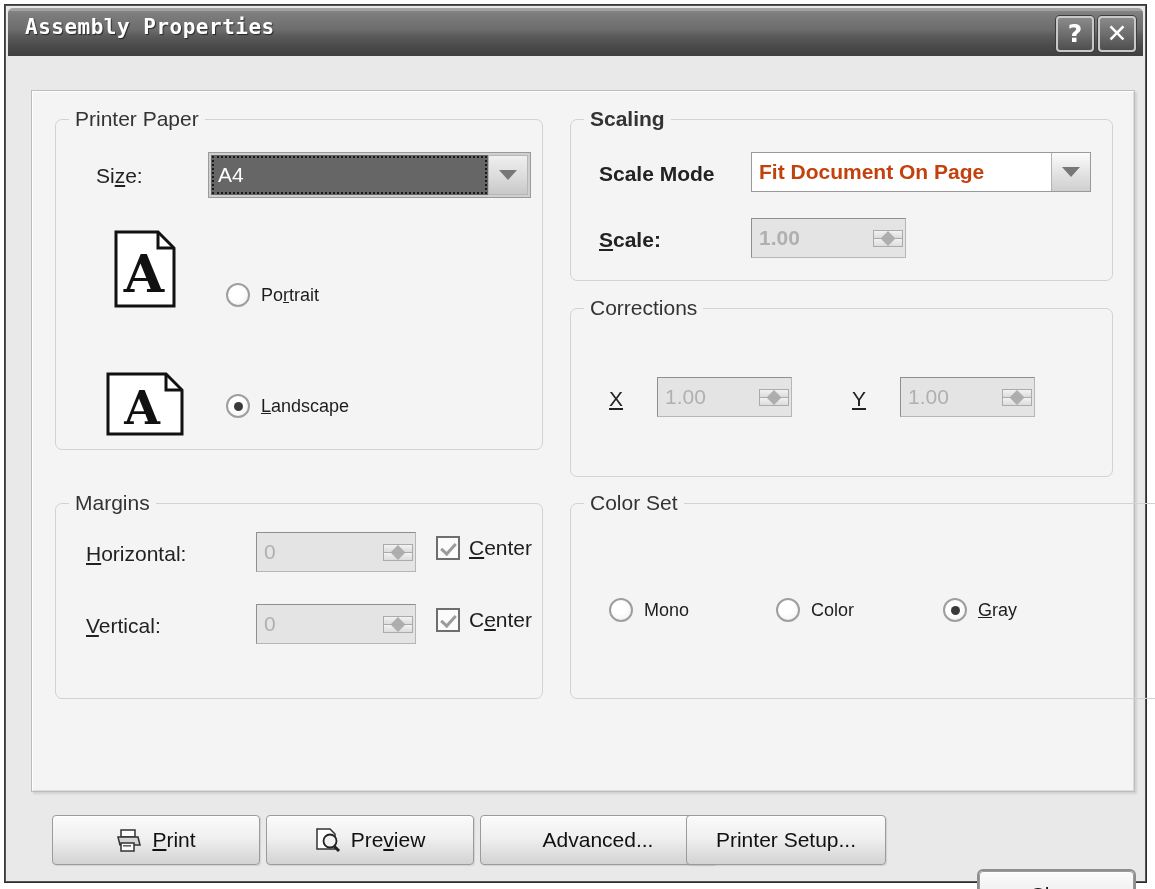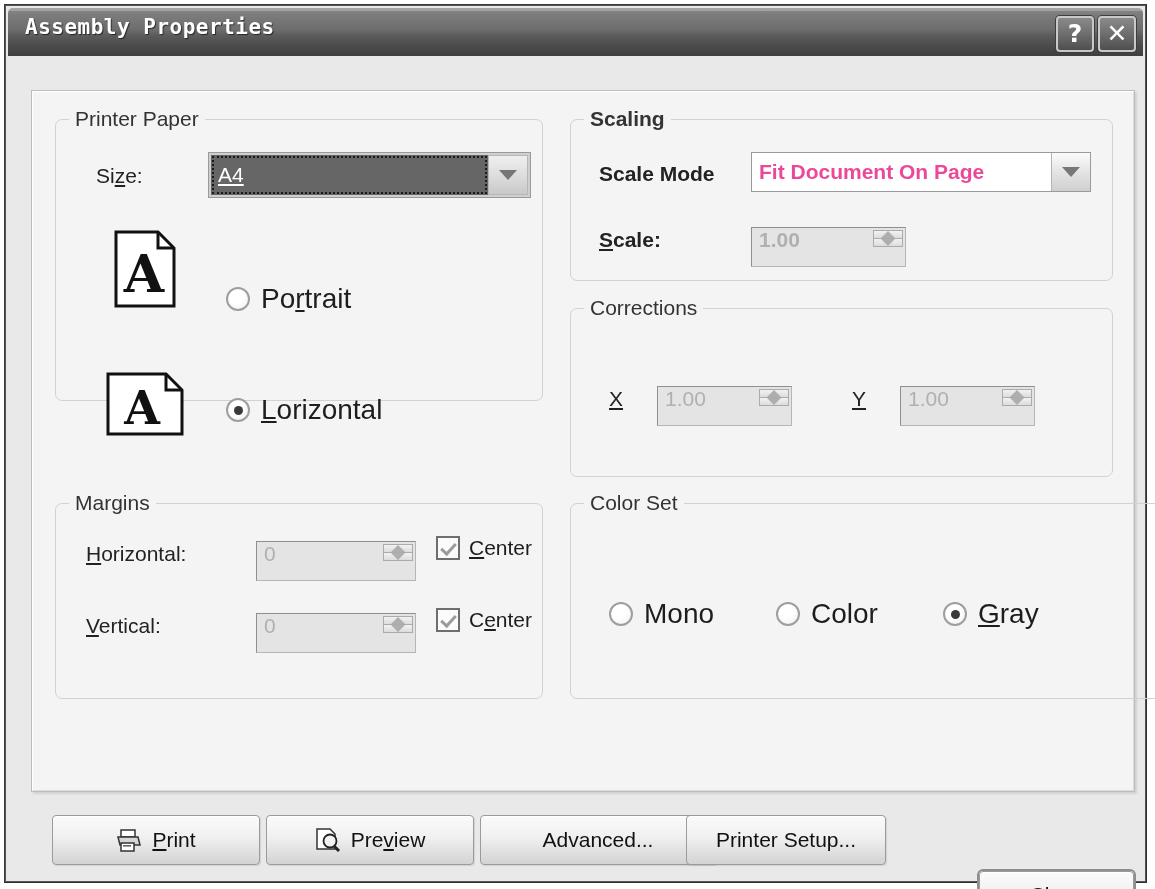--- a/index.html
+++ b/index.html
@@ -118,21 +118,21 @@
     position: absolute;
     top: -13px;
     left: 13px;
     padding: 0 6px;
     background: #f4f4f4;
     font-size: 21px;
     color: #333333;
     white-space: nowrap;
   }
 
-  #grp-printer-paper { left: 23px;  top: 28px;  width: 488px; height: 282px; }
+  #grp-printer-paper { left: 23px;  top: 28px;  width: 488px; height: 331px; }
   #grp-margins       { left: 23px;  top: 412px; width: 488px; height: 196px; }
   #grp-scaling       { left: 538px; top: 28px;  width: 543px; height: 162px; font-weight: bold; }
   #grp-corrections   { left: 538px; top: 217px; width: 543px; height: 169px; }
   #grp-colorset      { left: 538px; top: 412px; width: 653px; height: 196px; }
 
   .lbl {
     position: absolute;
     font-size: 21px;
     color: #222222;
     white-space: nowrap;
@@ -148,21 +148,21 @@
     box-sizing: border-box;
     display: flex;
     align-items: stretch;
   }
   .combo .combo-text {
     flex: 1;
     display: flex;
     align-items: center;
     padding-left: 7px;
     font-size: 21px;
-    color: #ec4899;
+    color: #c2410c;
     white-space: nowrap;
     overflow: hidden;
   }
   .combo .combo-arrow {
     width: 38px;
     background: linear-gradient(to bottom, #fbfbfb 0%, #e2e2e2 55%, #cfcfcf 100%);
     border-left: 1px solid #b4b4b4;
     display: flex;
     align-items: center;
     justify-content: center;
@@ -180,40 +180,38 @@
     padding: 2px;
     background: #cfcfcf;
   }
   .combo.focused .combo-text {
     background: #666666;
     color: #ffffff;
     outline: 2px dotted #1a1a1a;
     outline-offset: -3px;
     padding-left: 7px;
     align-items: center;
-    text-decoration: underline;
   }
   .combo.focused .combo-arrow {
     border-left: none;
     background: linear-gradient(to bottom, #efefef 0%, #dadada 60%, #c8c8c8 100%);
     border: 1px solid #b7b7b7;
   }
 
   
   .spin {
     position: absolute;
     height: 40px;
     background: #e4e4e4;
     border: 1px solid #8f8f8f;
     border-right-color: #b6b6b6;
     border-bottom-color: #b6b6b6;
     box-sizing: border-box;
     display: flex;
-    align-items: flex-start;
-    margin-top: 9px;
+    align-items: center;
   }
   .spin .spin-text {
     flex: 1;
     display: flex;
     align-items: center;
     padding-left: 7px;
     font-size: 21px;
     color: #b0b0b0;
     white-space: nowrap;
   }
@@ -267,21 +265,21 @@
   }
   .radio.checked::after {
     content: "";
     position: absolute;
     left: 50%; top: 50%;
     width: 9px; height: 9px;
     margin: -4.5px 0 0 -4.5px;
     border-radius: 50%;
     background: #3a3a3a;
   }
-  .radio-row .rlabel { font-size: 28px; color: #1d1d1d; }
+  .radio-row .rlabel { font-size: 18px; color: #1d1d1d; }
 
   
   .check-row {
     position: absolute;
     display: flex;
     align-items: center;
     white-space: nowrap;
   }
   .checkbox {
     width: 24px;
@@ -385,21 +383,21 @@
         <div class="page-icon" style="left:50px; top:252px;">
           <svg width="78" height="64" viewBox="0 0 78 64">
             <polygon points="2,2 60,2 76,18 76,62 2,62" fill="#ffffff" stroke="#111111" stroke-width="3"></polygon>
             <polyline points="60,2 60,18 76,18" fill="none" stroke="#111111" stroke-width="3"></polyline>
             <text x="36" y="52" font-family="DejaVu Serif, serif" font-size="46" font-weight="bold" fill="#111111" text-anchor="middle">A</text>
           </svg>
         </div>
 
         <div class="radio-row" style="left:170px; top:274px;">
           <span class="radio checked"></span>
-          <span class="rlabel"><span></span><u>L</u><span>orizontal</span></span>
+          <span class="rlabel"><span></span><u>L</u><span>andscape</span></span>
         </div>
       </div>
 
       <div class="group" id="grp-margins">
         <div class="legend">Margins</div>
 
         <div class="lbl" style="left:30px; top:38px;">
           <span></span><u>H</u><span>orizontal:</span>
         </div>
         <div class="spin" style="left:200px; top:28px; width:160px;">

